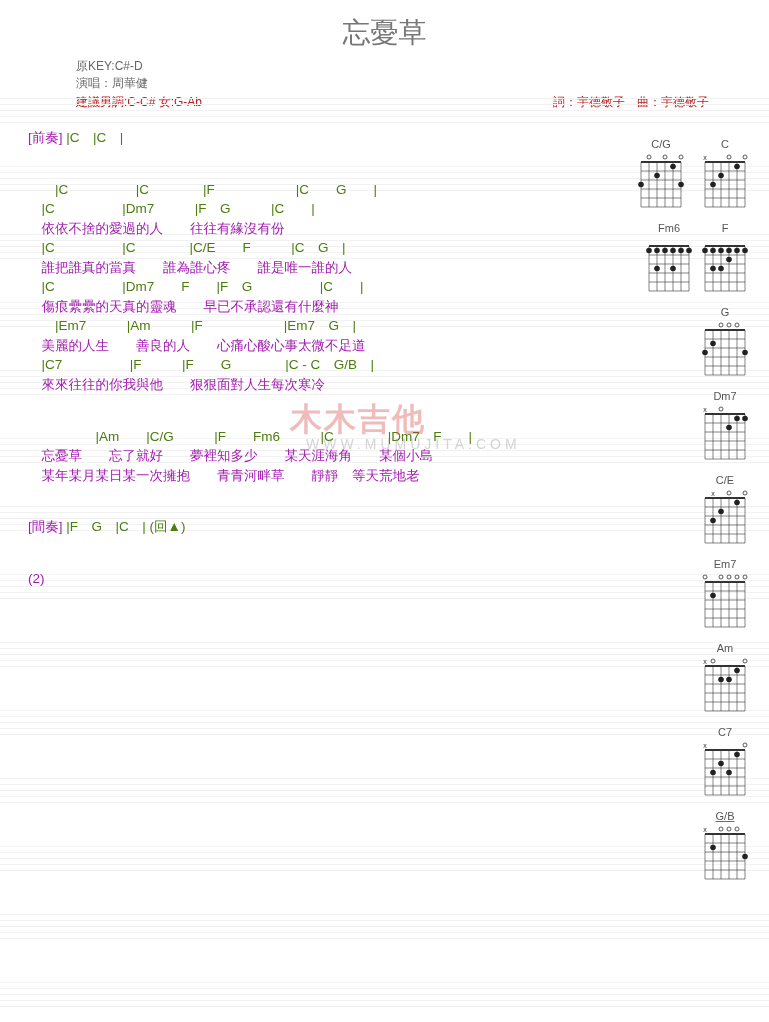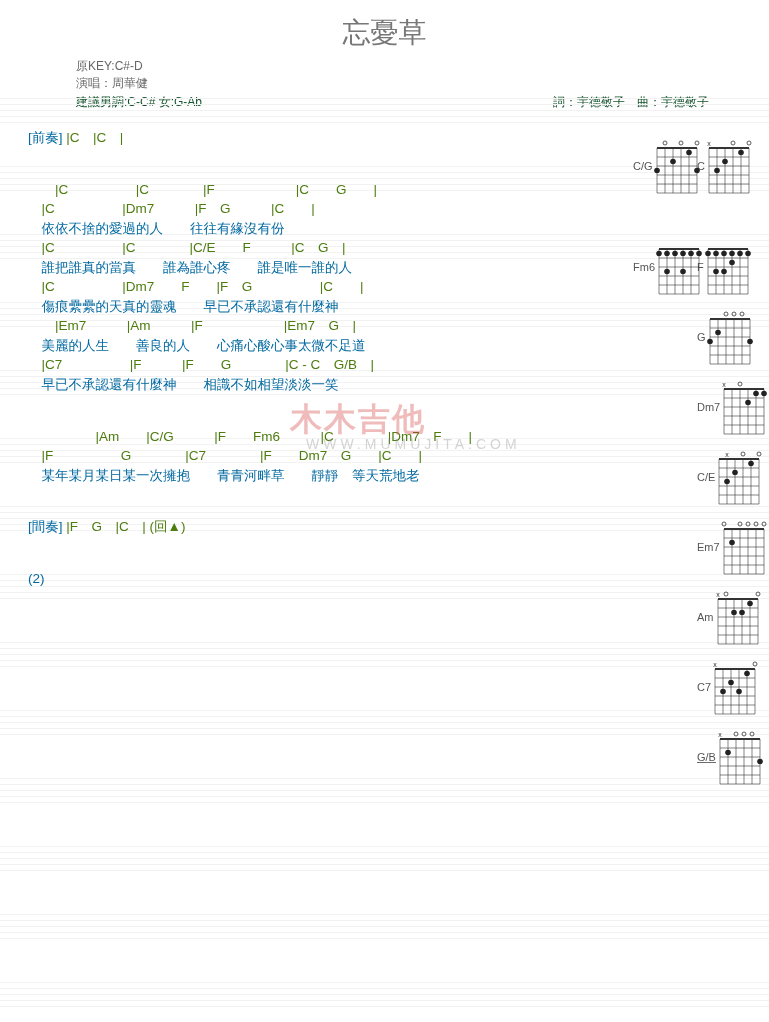--- a/index.html
+++ b/index.html
@@ -34,52 +34,52 @@
     justify-content: space-between;
     font-size: 12px;
     color: #666;
     padding: 6px 60px 0 76px;
     flex-direction: column;
   }
   .meta-row2 {
     display: flex;
     justify-content: space-between;
     font-size: 12px;
-    color: #14532d;
+    color: #b91c1c;
     padding: 2px 60px 0 76px;
     margin-bottom: 18px;
     gap: 30px;
   }
   .content {
     position: relative;
     padding-left: 28px;
     width: 600px;
     font-size: 13.5px;
     line-height: 1.3;
     color: #777;
   }
   .line { white-space: pre; margin-bottom: 2px; }
   .chord { color: #4d7c0f; }
-  .lyric { color: #0369a1; }
+  .lyric { color: #a21caf; }
   .section { margin-bottom: 20px; }
   .gap { height: 14px; }
   .chord-col {
     position: absolute;
     right: 16px;
     top: 138px;
     width: 130px;
     display: flex;
     flex-wrap: wrap;
     gap: 12px 8px;
     justify-content: flex-end;
   }
   .chord-box {
     width: 56px;
     display: flex;
-    flex-direction: row;
+    flex-direction: column;
     align-items: center;
     text-align: center;
   }
   .chord-label {
     font-size: 11px;
     color: #555;
     margin-bottom: 2px;
   }
   .fretboard {
     width: 48px;
@@ -232,28 +232,28 @@
     <div class="line chord">　　|C　　　　　|C　　　　|F　　　　　　|C　　G　　|</div>
     <div class="line chord">　|C　　　　　|Dm7　　　|F　G　　　|C　　|</div>
     <div class="line lyric">　依依不捨的愛過的人　　往往有緣沒有份</div>
     <div class="line chord">　|C　　　　　|C　　　　|C/E　　F　　　|C　G　|</div>
     <div class="line lyric">　誰把誰真的當真　　誰為誰心疼　　誰是唯一誰的人</div>
     <div class="line chord">　|C　　　　　|Dm7　　F　　|F　G　　　　　|C　　|</div>
     <div class="line lyric">　傷痕纍纍的天真的靈魂　　早已不承認還有什麼神</div>
     <div class="line chord">　　|Em7　　　|Am　　　|F　　　　　　|Em7　G　|</div>
     <div class="line lyric">　美麗的人生　　善良的人　　心痛心酸心事太微不足道</div>
     <div class="line chord">　|C7　　　　　|F　　　|F　　G　　　　|C - C　G/B　|</div>
-    <div class="line lyric">　早已不承認還有什麼神　　相識不如相望淡淡一笑</div>
+    <div class="line lyric">　來來往往的你我與他　　狠狠面對人生每次寒冷</div>
   </div>
 
   <div class="gap"></div>
 
   <div class="section">
     <div class="line chord">　　　　　|Am　　|C/G　　　|F　　Fm6　　　|C　　　　|Dm7　F　　|</div>
-    <div class="line chord">　|F　　　　　G　　　　|C7　　　　|F　　Dm7　G　　|C　　|</div>
+    <div class="line lyric">　忘憂草　　忘了就好　　夢裡知多少　　某天涯海角　　某個小島</div>
     <div class="line lyric">　某年某月某日某一次擁抱　　青青河畔草　　靜靜　等天荒地老</div>
   </div>
 
   <div class="gap"></div>
 
   <div class="section">
     <div class="line"><span class="lyric">[間奏]</span><span class="chord"> |F　G　|C　| (回▲)</span></div>
   </div>
 
   <div class="gap"></div>
@@ -310,21 +310,21 @@
             <line x1="4" y1="55" x2="44" y2="55" stroke="#333" stroke-width="0.6"></line>
             <text x="4" y="8" font-size="7" text-anchor="middle" fill="#333">x</text>
             <circle cx="28" cy="5" r="2" fill="none" stroke="#333" stroke-width="0.8"></circle>
             <circle cx="44" cy="5" r="2" fill="none" stroke="#333" stroke-width="0.8"></circle>
             <circle cx="12" cy="32.5" r="2.8" fill="#222"></circle>
             <circle cx="20" cy="23.5" r="2.8" fill="#222"></circle>
             <circle cx="36" cy="14.5" r="2.8" fill="#222"></circle>
           </svg></div>
   </div>
     </div>
-    <div style="display: flex; gap: 8px; justify-content: flex-end; width: 130px; margin-top: 31px;">
+    <div style="display: flex; justify-content: flex-end; width: 130px;">
       <div class="chord-box">
     <div class="chord-label">Fm6</div>
     <div class="fretboard"><svg viewBox="0 0 48 58">
             <line x1="4" y1="10" x2="4" y2="55" stroke="#333" stroke-width="0.6"></line>
             <line x1="12" y1="10" x2="12" y2="55" stroke="#333" stroke-width="0.6"></line>
             <line x1="20" y1="10" x2="20" y2="55" stroke="#333" stroke-width="0.6"></line>
             <line x1="28" y1="10" x2="28" y2="55" stroke="#333" stroke-width="0.6"></line>
             <line x1="36" y1="10" x2="36" y2="55" stroke="#333" stroke-width="0.6"></line>
             <line x1="44" y1="10" x2="44" y2="55" stroke="#333" stroke-width="0.6"></line>
             <line x1="4" y1="10" x2="44" y2="10" stroke="#333" stroke-width="1.8"></line>

